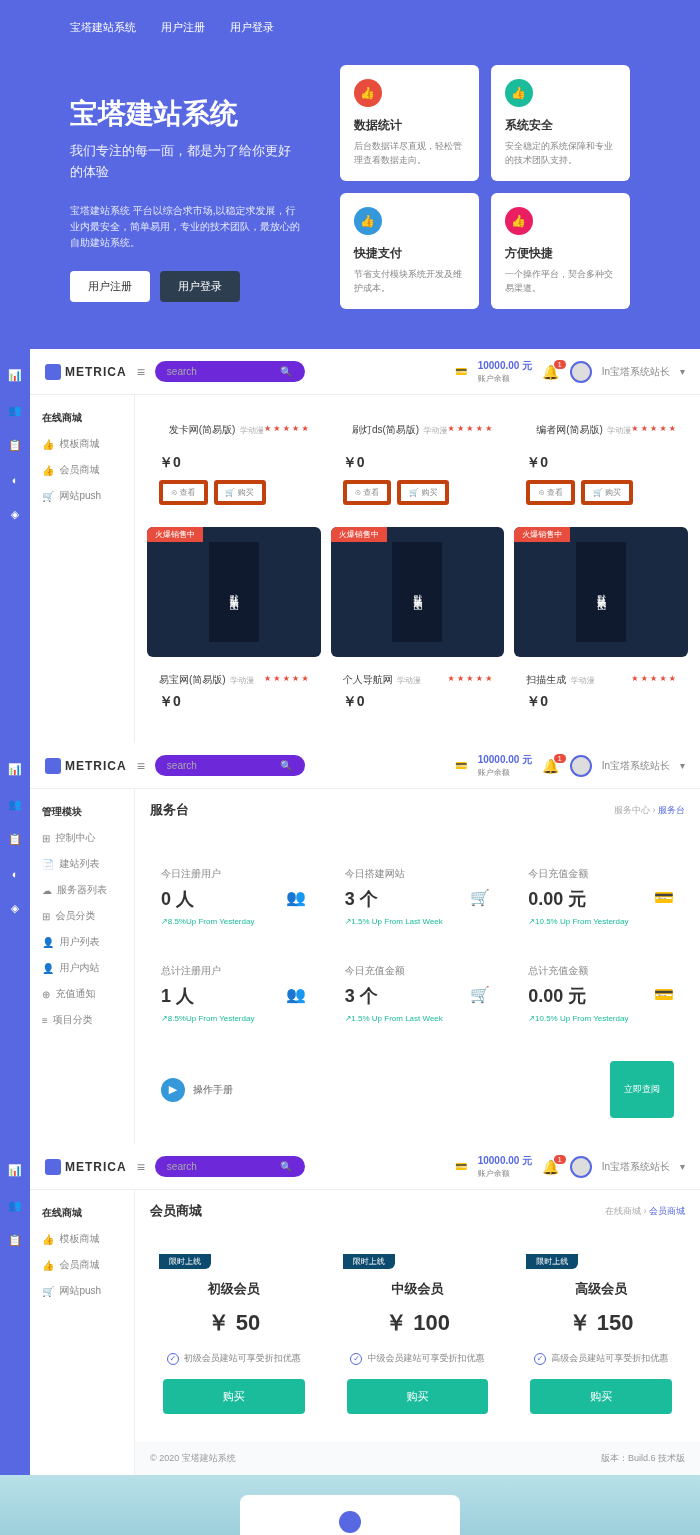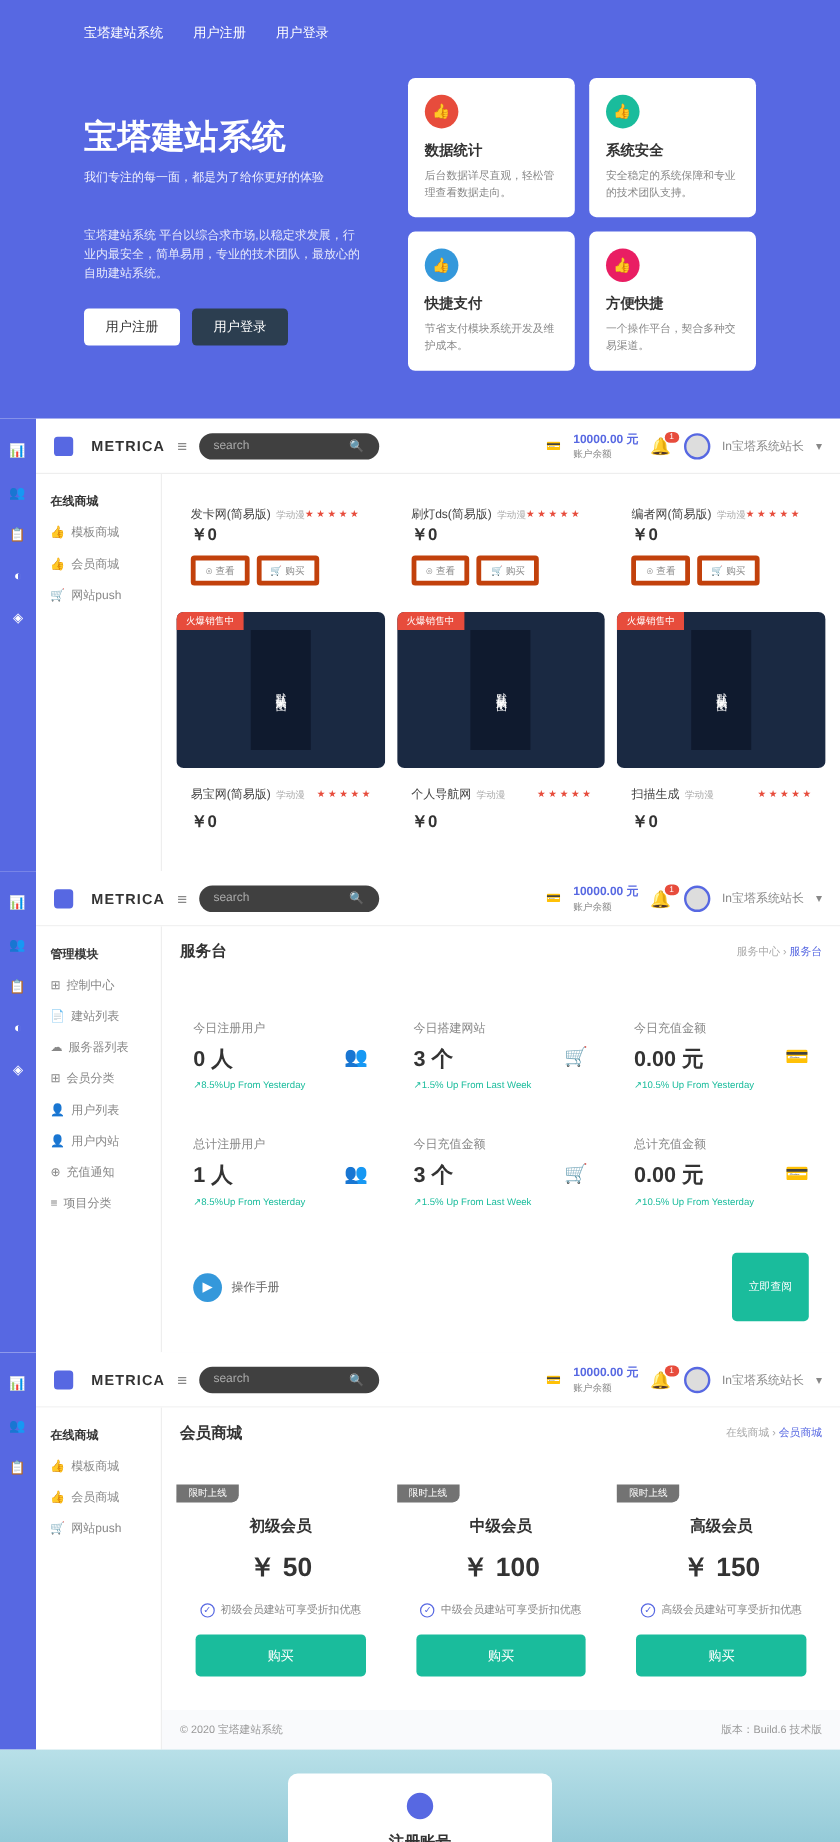--- a/index.html
+++ b/index.html
@@ -3,52 +3,52 @@
 <meta charset="utf-8">
 <style>
 *{margin:0;padding:0;box-sizing:border-box;font-family:-apple-system,BlinkMacSystemFont,"Segoe UI",sans-serif}
 body{background:#f4f5f9}
 .hero{background:#5768e2;padding:20px 70px 40px;color:#fff}
 .hero-nav{display:flex;gap:25px;font-size:11px;margin-bottom:30px}
 .hero-nav a{color:#fff;text-decoration:none}
 .hero-body{display:flex;gap:40px}
 .hero-left{flex:1;padding-top:30px}
 .hero-title{font-size:28px;font-weight:700;margin-bottom:8px}
-.hero-sub{font-size:10px;margin-bottom:32px;line-height:1.6;opacity:.9}
+.hero-sub{font-size:13px;margin-bottom:20px;line-height:1.6;opacity:.9}
 .hero-desc{font-size:10px;line-height:1.6;margin-bottom:20px;opacity:.85}
 .hero-btns{display:flex;gap:10px}
 .btn{padding:8px 18px;border-radius:4px;font-size:11px;cursor:pointer;border:none}
 .btn-white{background:#fff;color:#333}
 .btn-dark{background:#2c3e50;color:#fff}
 .hero-cards{display:grid;grid-template-columns:1fr 1fr;gap:12px;width:290px}
 .fcard{background:#fff;border-radius:6px;padding:14px;color:#333}
 .ficon{width:28px;height:28px;border-radius:50%;display:flex;align-items:center;justify-content:center;color:#fff;margin-bottom:10px;font-size:12px}
 .ic-red{background:#e74c3c}.ic-teal{background:#1abc9c}.ic-blue{background:#3498db}.ic-pink{background:#e91e63}
 .ftitle{font-size:12px;font-weight:700;margin-bottom:6px}
 .fdesc{font-size:9px;color:#888;line-height:1.5}
 .panel{background:#fff;margin:0;display:flex;position:relative;min-height:310px}
 .sidebar-thin{width:30px;background:#5768e2;display:flex;flex-direction:column;align-items:center;padding-top:20px;gap:22px;color:#fff;font-size:11px}
 .sidebar-menu{width:105px;background:#fff;padding:10px 8px;font-size:10px;border-right:1px solid #eee}
 .menu-hdr{font-weight:700;color:#333;padding:6px 4px;font-size:10px}
 .menu-item{padding:6px 4px;color:#888;cursor:pointer;display:flex;align-items:center;gap:5px}
 .topbar{display:flex;align-items:center;padding:10px 15px;background:#fff;gap:10px;border-bottom:1px solid #eee}
-.logo{display:flex;align-items:center;gap:15px;font-weight:700;font-size:12px;color:#333;letter-spacing:1px}
+.logo{display:flex;align-items:center;gap:4px;font-weight:700;font-size:12px;color:#333;letter-spacing:1px}
 .logo-sq{width:16px;height:16px;background:#5768e2;border-radius:3px}
 .burger{font-size:14px;color:#888;cursor:pointer}
-.search{flex:0 0 150px;background:#404040;border-radius:15px;padding:5px 12px;font-size:10px;color:#aaa;display:flex;align-items:center;justify-content:space-between}
+.search{flex:0 0 150px;background:#6d28d9;border-radius:15px;padding:5px 12px;font-size:10px;color:#aaa;display:flex;align-items:center;justify-content:space-between}
 .top-right{margin-left:auto;display:flex;align-items:center;gap:10px;font-size:10px;color:#888}
 .balance{}
 .balance-amt{color:#5768e2;font-weight:700}
 .avatar{width:22px;height:22px;border-radius:50%;background:#ddd;border:2px solid #5768e2}
 .bell{position:relative;font-size:14px}
 .badge{position:absolute;top:-4px;right:-6px;background:#e74c3c;color:#fff;font-size:7px;border-radius:8px;padding:1px 4px}
 .content{padding:12px}
 .grid3{display:grid;grid-template-columns:repeat(3,1fr);gap:10px}
 .pcard{background:#fff;border-radius:6px;padding:12px;position:relative}
-.pcard-hdr{display:flex;justify-content:flex-start;align-items:center;margin-bottom:0}
+.pcard-hdr{display:flex;justify-content:flex-end;align-items:center;margin-bottom:17px}
 .pcard-title{font-size:10px;color:#444}
 .pcard-sub{font-size:8px;color:#aaa}
 .stars{color:#e74c3c;font-size:8px}
 .price{font-size:14px;font-weight:700;color:#333;margin-bottom:8px}
 .pbtns{display:flex;gap:6px}
 .pbtn{border:4px solid #c2410c;background:#fff;padding:3px 8px;font-size:8px;color:#888;border-radius:3px;cursor:pointer}
 .img-card{background:#fff;border-radius:6px;overflow:hidden;position:relative}
 .hot-tag{position:absolute;top:0;left:0;background:#e74c3c;color:#fff;font-size:8px;padding:2px 8px}
 .img-box{height:130px;background:#1a2942;display:flex;align-items:center;justify-content:center;padding:15px}
 .img-inner{width:50px;height:100px;background:#0f1a2e;display:flex;align-items:center;justify-content:center;color:#fff;font-size:9px;writing-mode:vertical-rl;letter-spacing:2px}
@@ -63,21 +63,21 @@
 .stat-trend{font-size:8px;color:#1abc9c}
 .stat-icon{position:absolute;right:14px;top:35px;font-size:16px}
 .ic-pink2{color:#e91e63}.ic-teal2{color:#1abc9c}
 .quick{background:#fff;border-radius:6px;padding:14px;margin-top:10px}
 .quick-title{font-size:11px;color:#666;margin-bottom:12px}
 .quick-row{display:flex;align-items:center;justify-content:space-between}
 .quick-item{display:flex;align-items:center;gap:8px;font-size:10px;color:#666}
 .quick-ic{width:24px;height:24px;border-radius:50%;background:#3498db;color:#fff;display:flex;align-items:center;justify-content:center;font-size:11px}
 .quick-btn{background:#1abc9c;color:#fff;padding:22px 14px;border-radius:4px;font-size:9px;cursor:pointer}
 .member-card{background:#fff;border-radius:6px;padding:16px;text-align:center;position:relative}
-.mtag{position:absolute;top:0;left:0;background:#737373;color:#fff;font-size:8px;padding:2px 10px;border-radius:0 0 6px 0}
+.mtag{position:absolute;top:0;left:12px;background:#0c4a6e;color:#fff;font-size:8px;padding:2px 10px;border-radius:0 0 6px 0}
 .mtitle{font-size:13px;font-weight:600;color:#333;margin-top:10px;margin-bottom:10px}
 .mprice{font-size:22px;font-weight:700;color:#333;margin-bottom:14px}
 .mfeat{font-size:9px;color:#888;display:flex;align-items:center;justify-content:center;gap:5px;margin-bottom:14px}
 .check{width:12px;height:12px;border-radius:50%;border:1px solid #5768e2;color:#5768e2;font-size:8px;display:flex;align-items:center;justify-content:center}
 .mbtn{background:#1abc9c;color:#fff;padding:10px;border-radius:4px;font-size:11px;cursor:pointer}
 .footer{display:flex;justify-content:space-between;padding:10px 15px;font-size:9px;color:#999;background:#f9fafc}
 .reg-section{background:linear-gradient(180deg,#b8e0e8 0%,#8cc5d4 30%,#4a8fb0 55%,#1e5577 75%,#0d2f4a 100%);padding:20px 0 0;min-height:320px;display:flex;justify-content:center;position:relative}
 .reg-card{background:#fff;width:220px;border-radius:8px;padding:16px 18px}
 .reg-logo{width:22px;height:22px;border-radius:50%;background:#5768e2;margin:0 auto 10px}
 .reg-title{text-align:center;font-size:13px;font-weight:600;color:#333;margin-bottom:12px}

